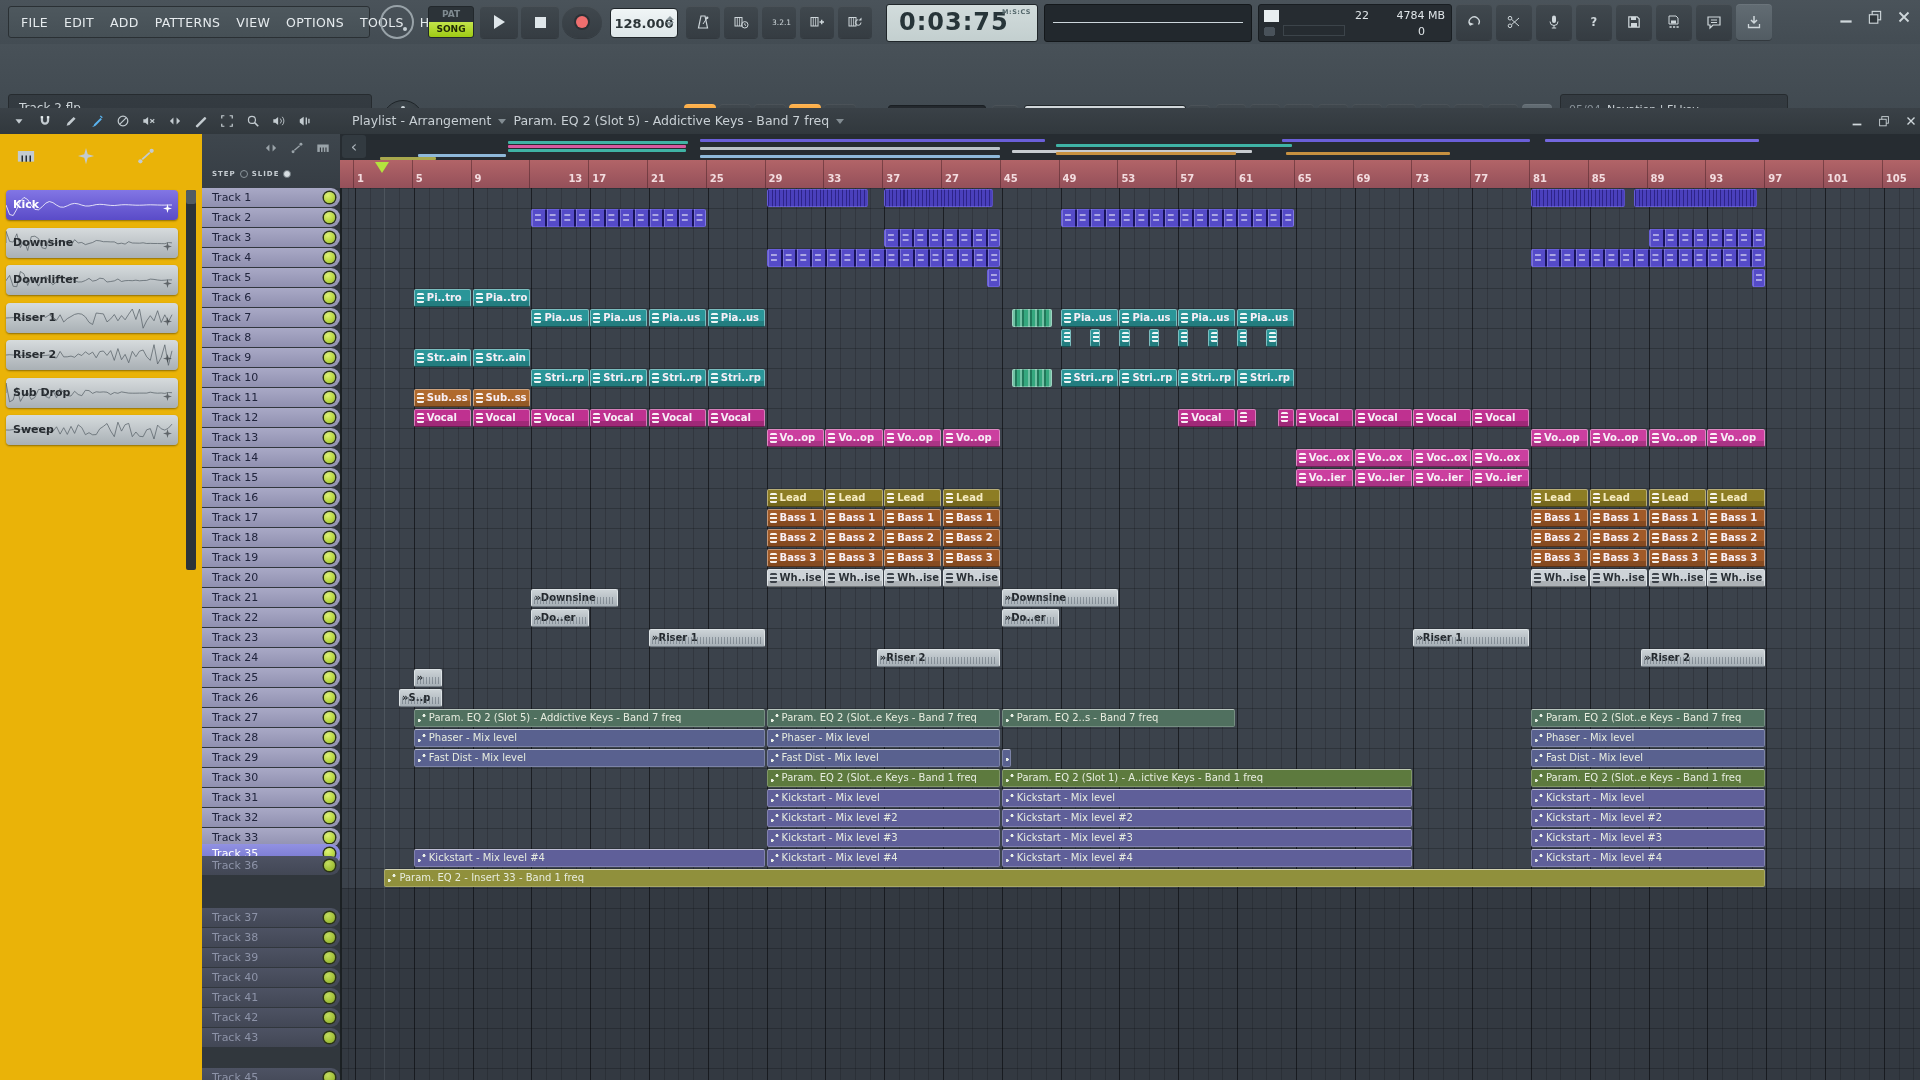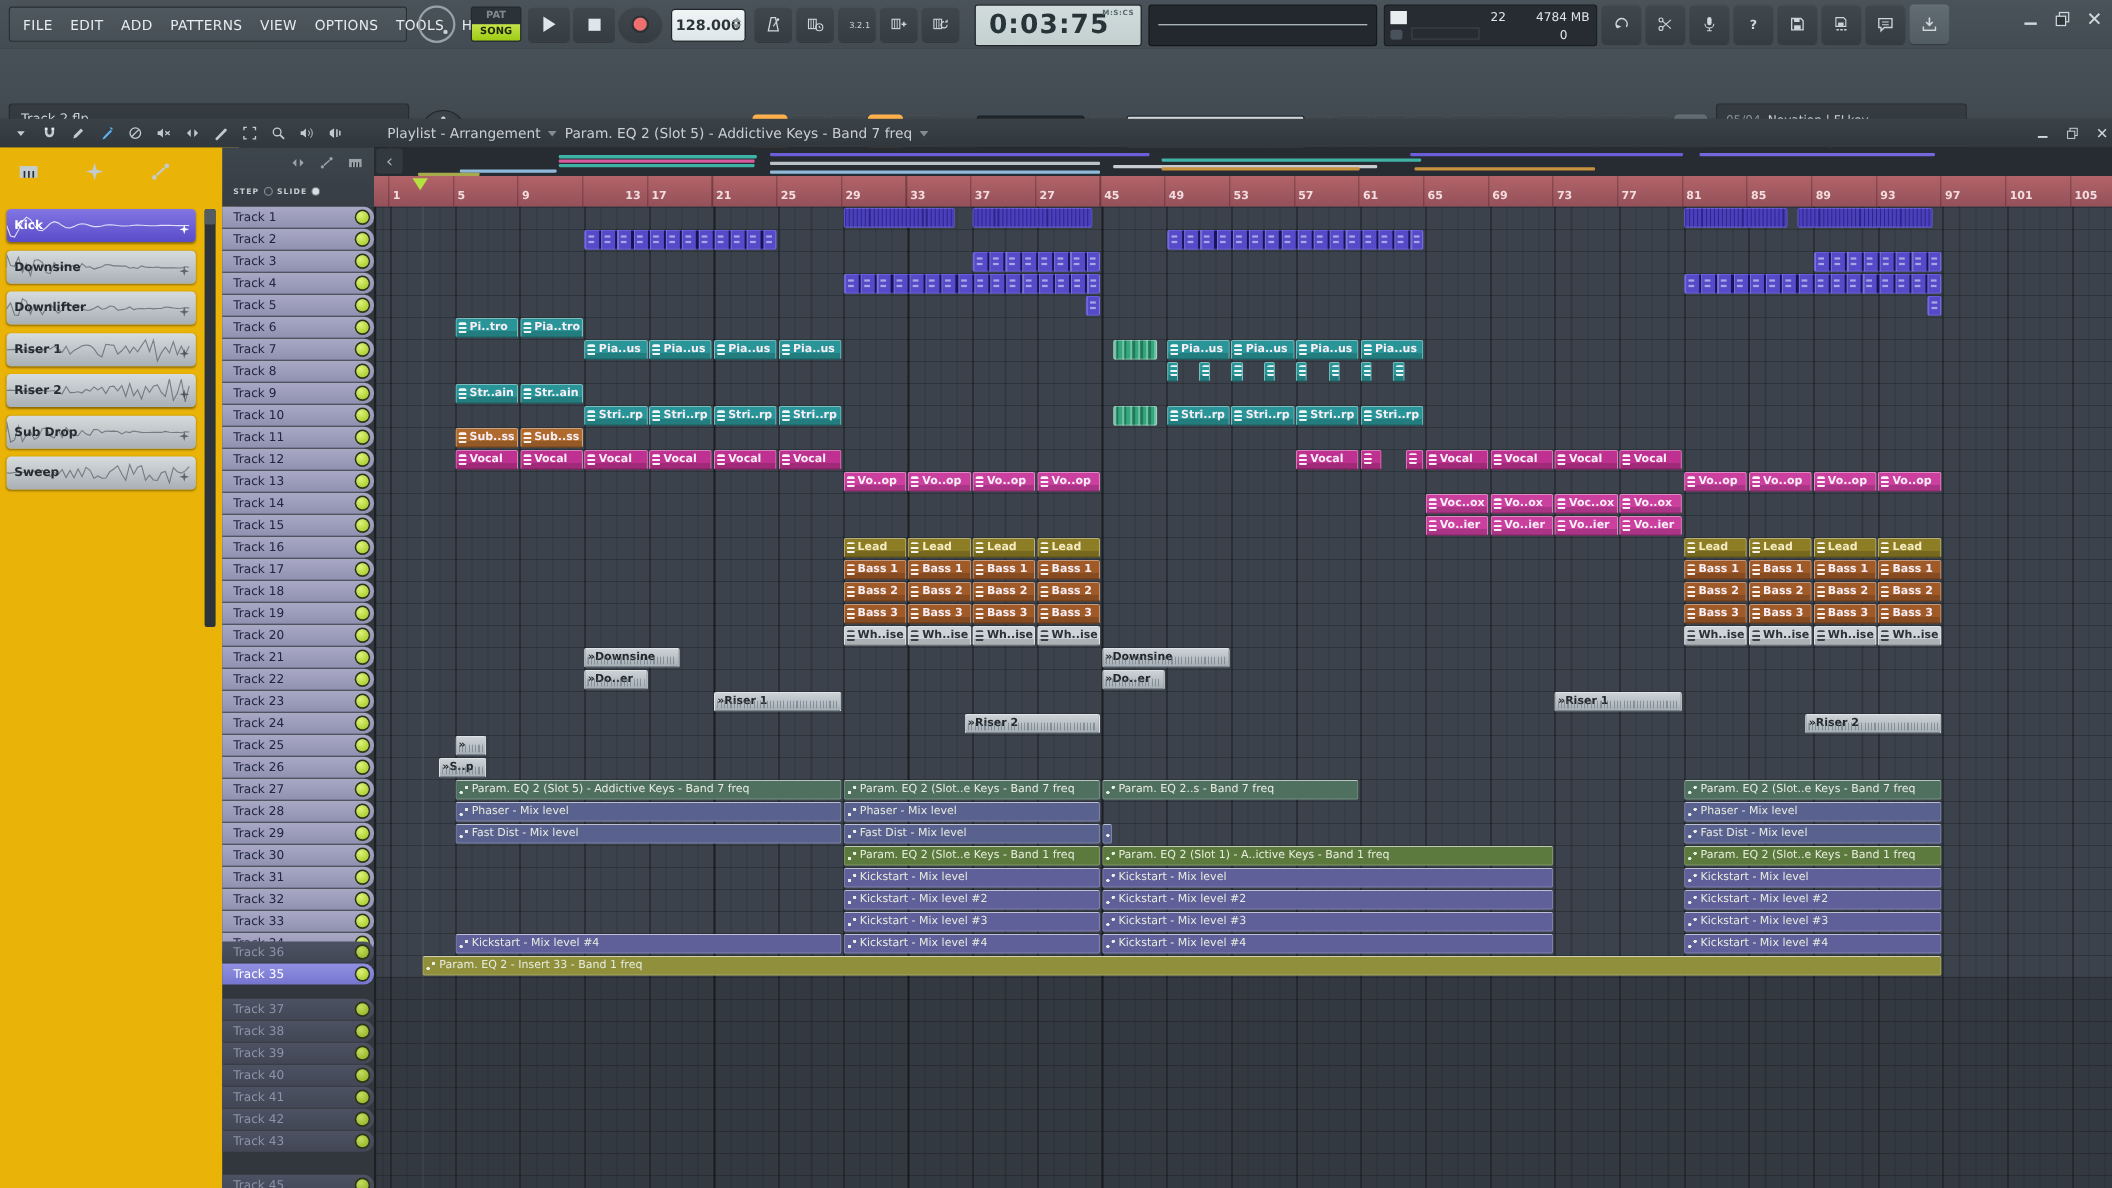--- a/index.html
+++ b/index.html
@@ -866,21 +866,21 @@
                <span class="led"></span>
       </div>
       <div class="th" style="top: 640px;">
         <span class="nm">Track 33</span>
                <span class="led"></span>
       </div>
       <div class="th" style="top: 660px;">
         <span class="nm">Track 34</span>
                <span class="led"></span>
       </div>
-      <div class="th sel" style="top: 688px;">
+      <div class="th sel" style="top: 656px;">
         <span class="nm">Track 35</span>
                <span class="led"></span>
       </div>
       <div class="th dim" style="top: 668px;">
         <span class="nm">Track 36</span>
                <span class="led"></span>
       </div>
       <div class="th dim" style="top: 720px;">
         <span class="nm">Track 37</span>
                <span class="led"></span>

